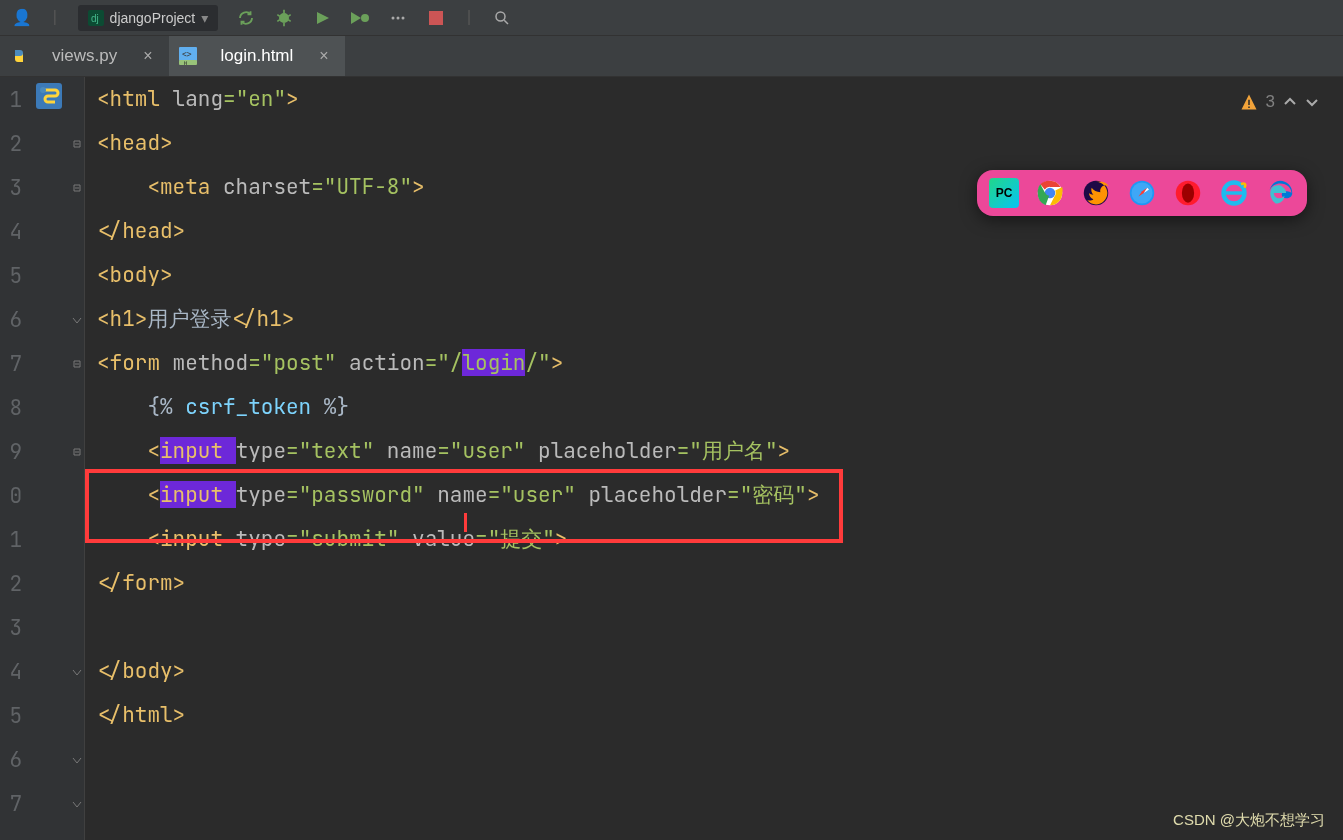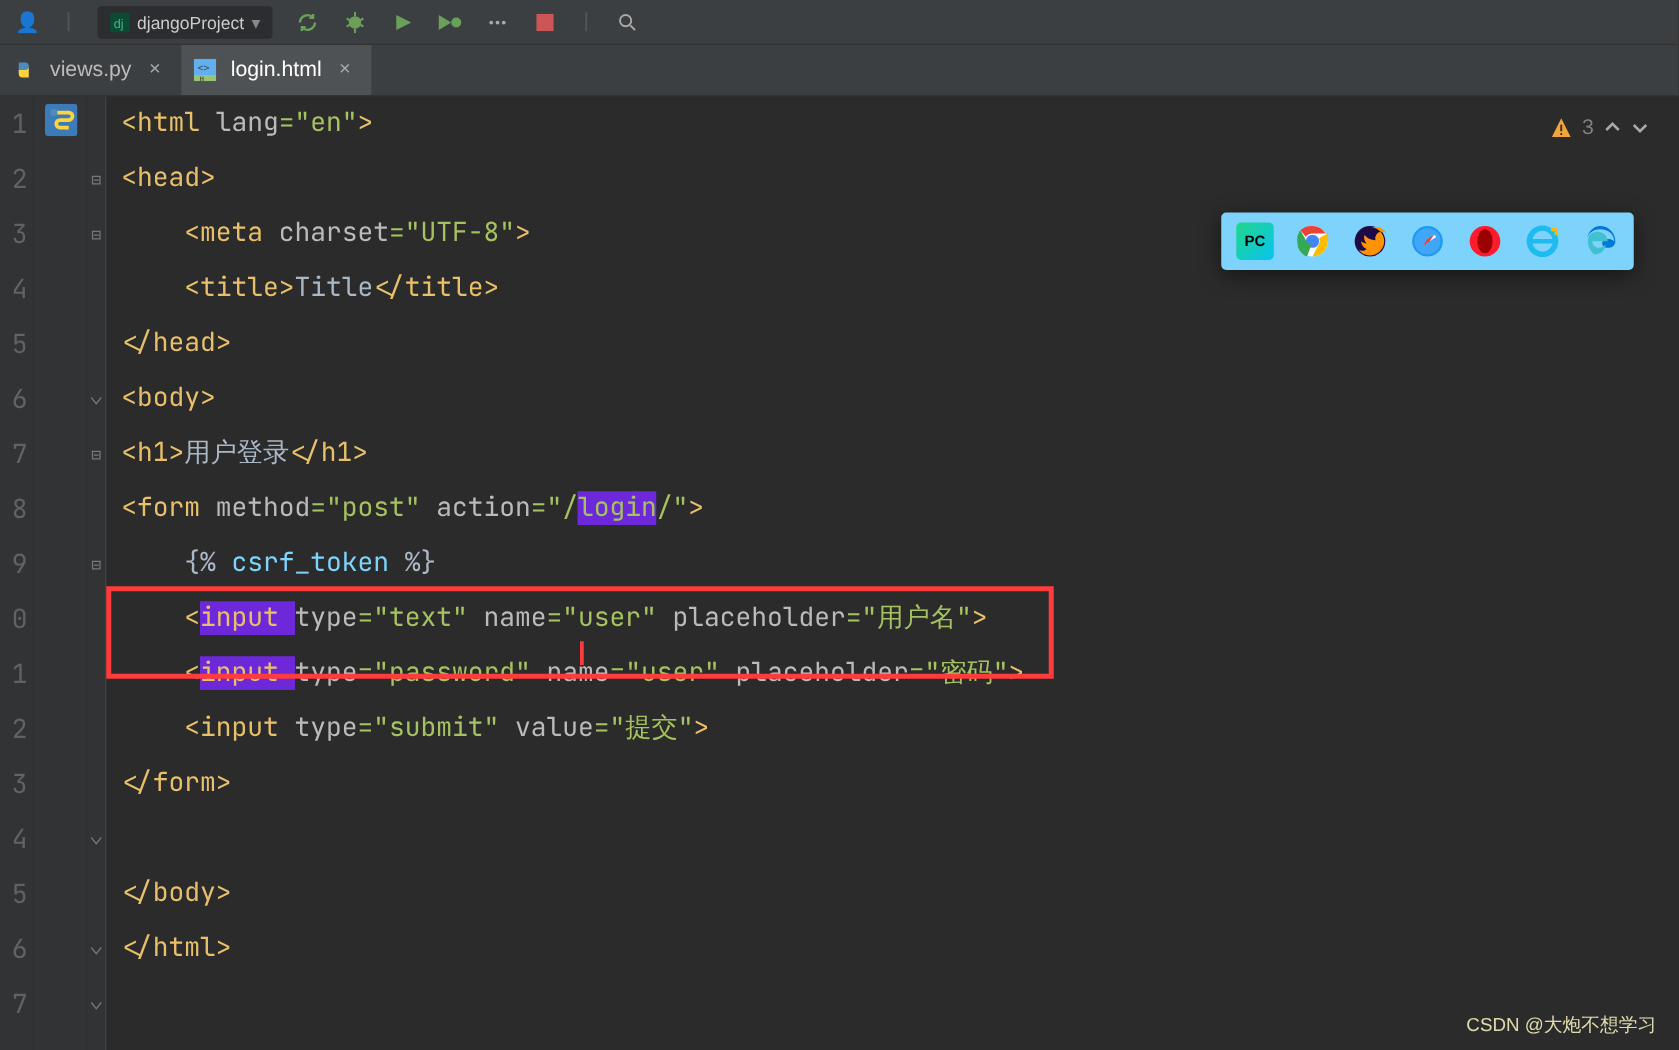--- a/index.html
+++ b/index.html
@@ -1,21 +1,21 @@
 <!DOCTYPE html>
 <html><head>
 <meta charset="utf-8">
 <style>
 html,body{margin:0;padding:0;width:1343px;height:840px;background:#2b2b2b;font-family:'Consolas','JetBrains Mono',monospace;overflow:hidden;color:#a9b7c6}
 .toolbar{height:36px;background:#3c3f41;display:flex;align-items:center;padding:0 12px;box-sizing:border-box;gap:18px;border-bottom:1px solid #323232}
 .run-config{background:#2b2d30;height:26px;padding:0 10px;display:flex;align-items:center;gap:6px;border-radius:3px;color:#ccc;font-family:sans-serif;font-size:14px}
 .tb-ico{width:20px;height:20px;display:flex;align-items:center;justify-content:center;cursor:pointer}
 .user-ico::after{content:"👤";color:#999}
 .tabs{height:40px;background:#3c3f41;display:flex;align-items:flex-end;border-bottom:1px solid #323232}
-.tab{height:40px;display:flex;align-items:center;gap:12px;padding:0 14px 0 10px;color:#bbb;font-family:sans-serif;font-size:17px}
+.tab{height:40px;display:flex;align-items:center;gap:24px;padding:0 14px 0 10px;color:#bbb;font-family:sans-serif;font-size:17px}
 .tab.active{background:#4e5254;color:#fff}
 .tab .fico{width:18px;height:18px;display:inline-block}
 .editor-wrap{display:flex;height:calc(100% - 76px);position:relative}
 .gutter{width:26px;background:#313335;text-align:right;padding-top:1px}
 .line-no{height:44px;line-height:44px;font-size:21px;color:#606366;padding-right:4px}
 .icon-gutter{width:44px;background:#313335;padding-top:1px;position:relative}
 .nav-mark{position:absolute;top:6px;left:10px;width:26px;height:26px}
 .fold-col{width:14px;background:#313335;border-right:1px solid #404040;position:relative;padding-top:1px}
 .fold{height:44px;display:flex;align-items:center;justify-content:center}
 .fold svg{width:10px;height:10px}
@@ -24,21 +24,21 @@
 .tag{color:#e8bf6a}
 .attrn{color:#bababa}
 .attrv{color:#a5c261}
 .txt{color:#a9b7c6}
 .tpl{color:#a9b7c6}
 .tplfn{color:#7dd3fc}
 .doctype{color:#e8bf6a}
 .hl{background:#6d28d9}
 .highlight-box{border:4px solid #ff3b3b;position:absolute;pointer-events:none}
 .insp-hints{position:absolute;right:24px;top:92px;color:#808080;font-family:sans-serif;font-size:17px;display:flex;align-items:center;gap:8px}
-.browser-tray{position:absolute;right:36px;top:170px;background:#7dd3fc;border-radius:4px;padding:8px 12px;display:flex;gap:16px;box-shadow:0 4px 16px rgba(0,0,0,.5)}
+.browser-tray{position:absolute;right:36px;top:170px;background:#ec4899;border-radius:16px;padding:8px 12px;display:flex;gap:16px;box-shadow:0 4px 16px rgba(0,0,0,.5)}
 .bico{width:30px;height:30px;border-radius:50%;display:flex;align-items:center;justify-content:center}
 .closex{color:#aaa;font-size:16px;cursor:pointer;padding:0 2px}
 .watermark{position:absolute;right:18px;bottom:10px;font-family:sans-serif;font-size:15px;color:#fef9c3;opacity:.85}
 </style>
 </head>
 <body>
 
 <div class="toolbar">
   <div class="tb-ico user-ico"></div>
   <span style="color:#555">|</span>
@@ -196,21 +196,20 @@
         <svg viewBox="0 0 10 10">
           <path d="M1 3l4 5 4-5" fill="none" stroke="#787878"></path>
         </svg>
       </div>
   </div>
 
   <div class="code">
     <div class="cl"><span class="tag">&lt;html </span><span class="attrn">lang</span><span class="attrv">=</span><span class="attrv">"en"</span><span class="tag">&gt;</span></div>
     <div class="cl"><span class="tag">&lt;head&gt;</span></div>
     <div class="cl">    <span class="tag">&lt;meta </span><span class="attrn">charset</span><span class="attrv">=</span><span class="attrv">"UTF-8"</span><span class="tag">&gt;</span></div>
-    <div class="cl">    <span class="tag">&lt;title&gt;</span><span class="txt">Title</span><span class="tag">&lt;/title&gt;</span></div>
     <div class="cl"><span class="tag">&lt;/head&gt;</span></div>
     <div class="cl"><span class="tag">&lt;body&gt;</span></div>
     <div class="cl"><span class="tag">&lt;h1&gt;</span><span class="txt">用户登录</span><span class="tag">&lt;/h1&gt;</span></div>
     <div class="cl"><span class="tag">&lt;form </span><span class="attrn">method</span><span class="attrv">=</span><span class="attrv">"post" </span><span class="attrn">action</span><span class="attrv">=</span><span class="attrv">"/</span><span class="attrv hl">login</span><span class="attrv">/"</span><span class="tag">&gt;</span></div>
     <div class="cl">    <span class="tpl">{% </span><span class="tplfn">csrf_token </span><span class="tpl">%}</span></div>
     <div class="cl">    <span class="tag">&lt;</span><span class="tag hl">input </span><span class="attrn">type</span><span class="attrv">=</span><span class="attrv">"text" </span><span class="attrn">name</span><span class="attrv">=</span><span class="attrv">"user" </span><span class="attrn">placeholder</span><span class="attrv">=</span><span class="attrv">"用户名"</span><span class="tag">&gt;</span></div>
     <div class="cl">    <span class="tag">&lt;</span><span class="tag hl">input </span><span class="attrn">type</span><span class="attrv">=</span><span class="attrv">"password" </span><span class="attrn">name</span><span class="attrv">=</span><span class="attrv">"user" </span><span class="attrn">placeholder</span><span class="attrv">=</span><span class="attrv">"密码"</span><span class="tag">&gt;</span></div>
     <div class="cl">    <span class="tag">&lt;input </span><span class="attrn">type</span><span class="attrv">=</span><span class="attrv">"submit" </span><span class="attrn">value</span><span class="attrv">=</span><span class="attrv">"提交"</span><span class="tag">&gt;</span></div>
     <div class="cl"><span class="tag">&lt;/form&gt;</span></div>
     <div class="cl"><span></span></div>

